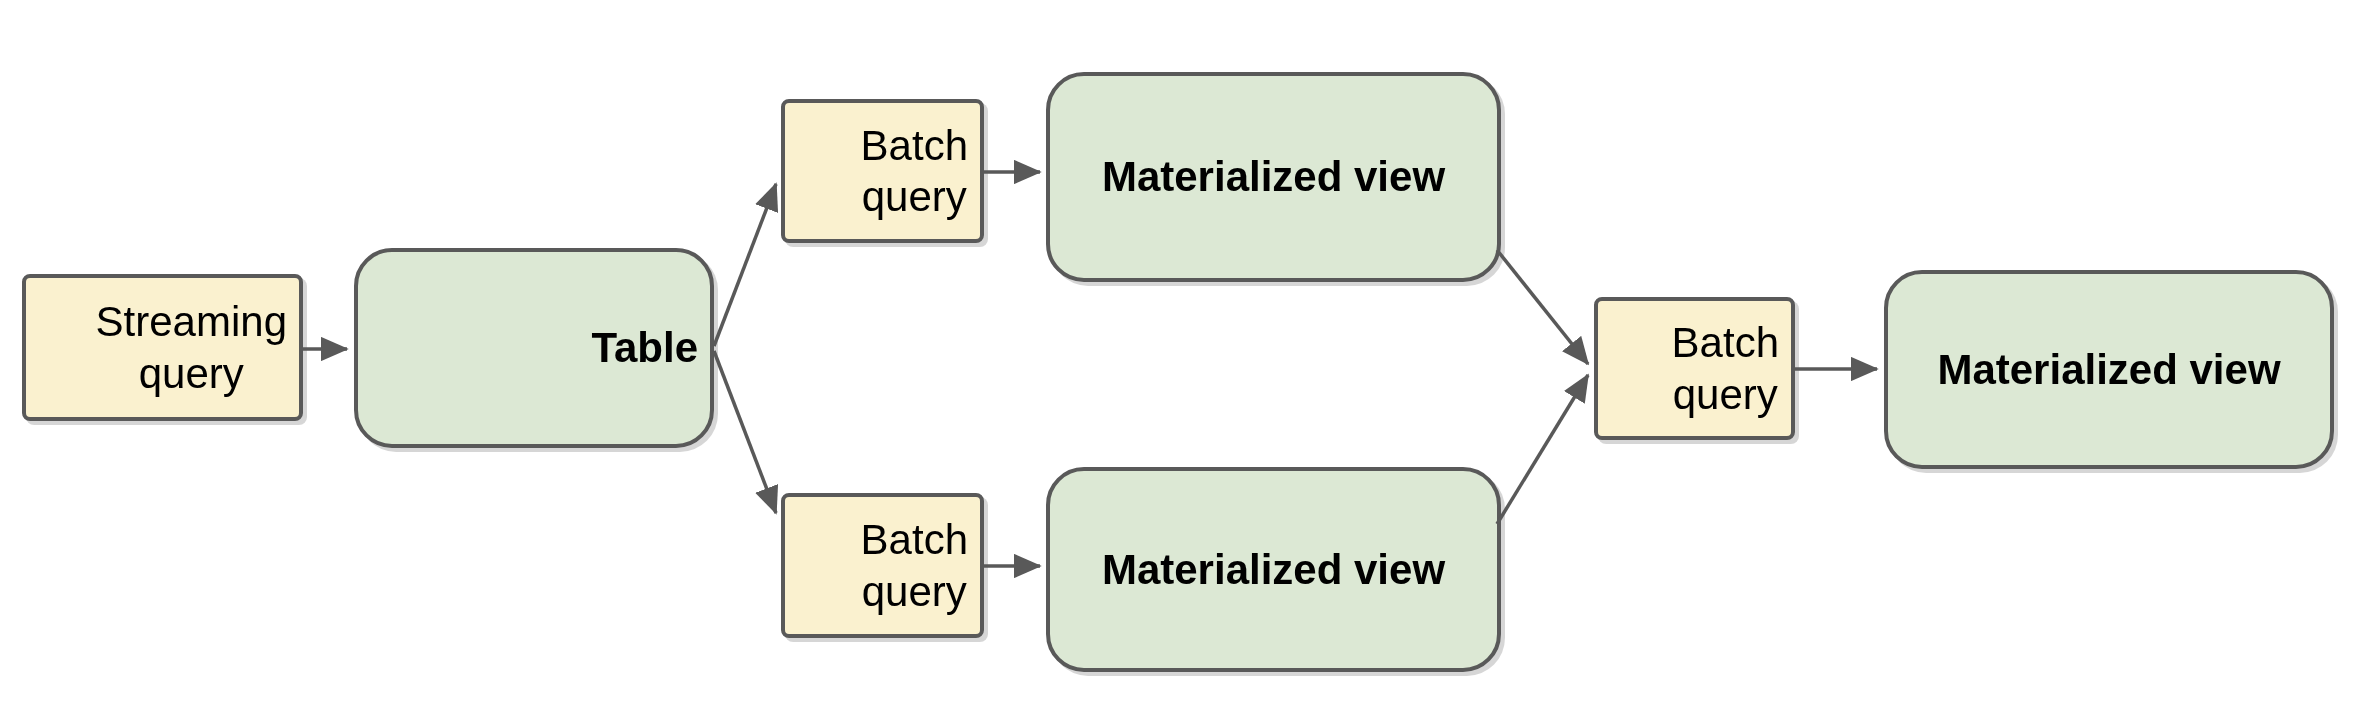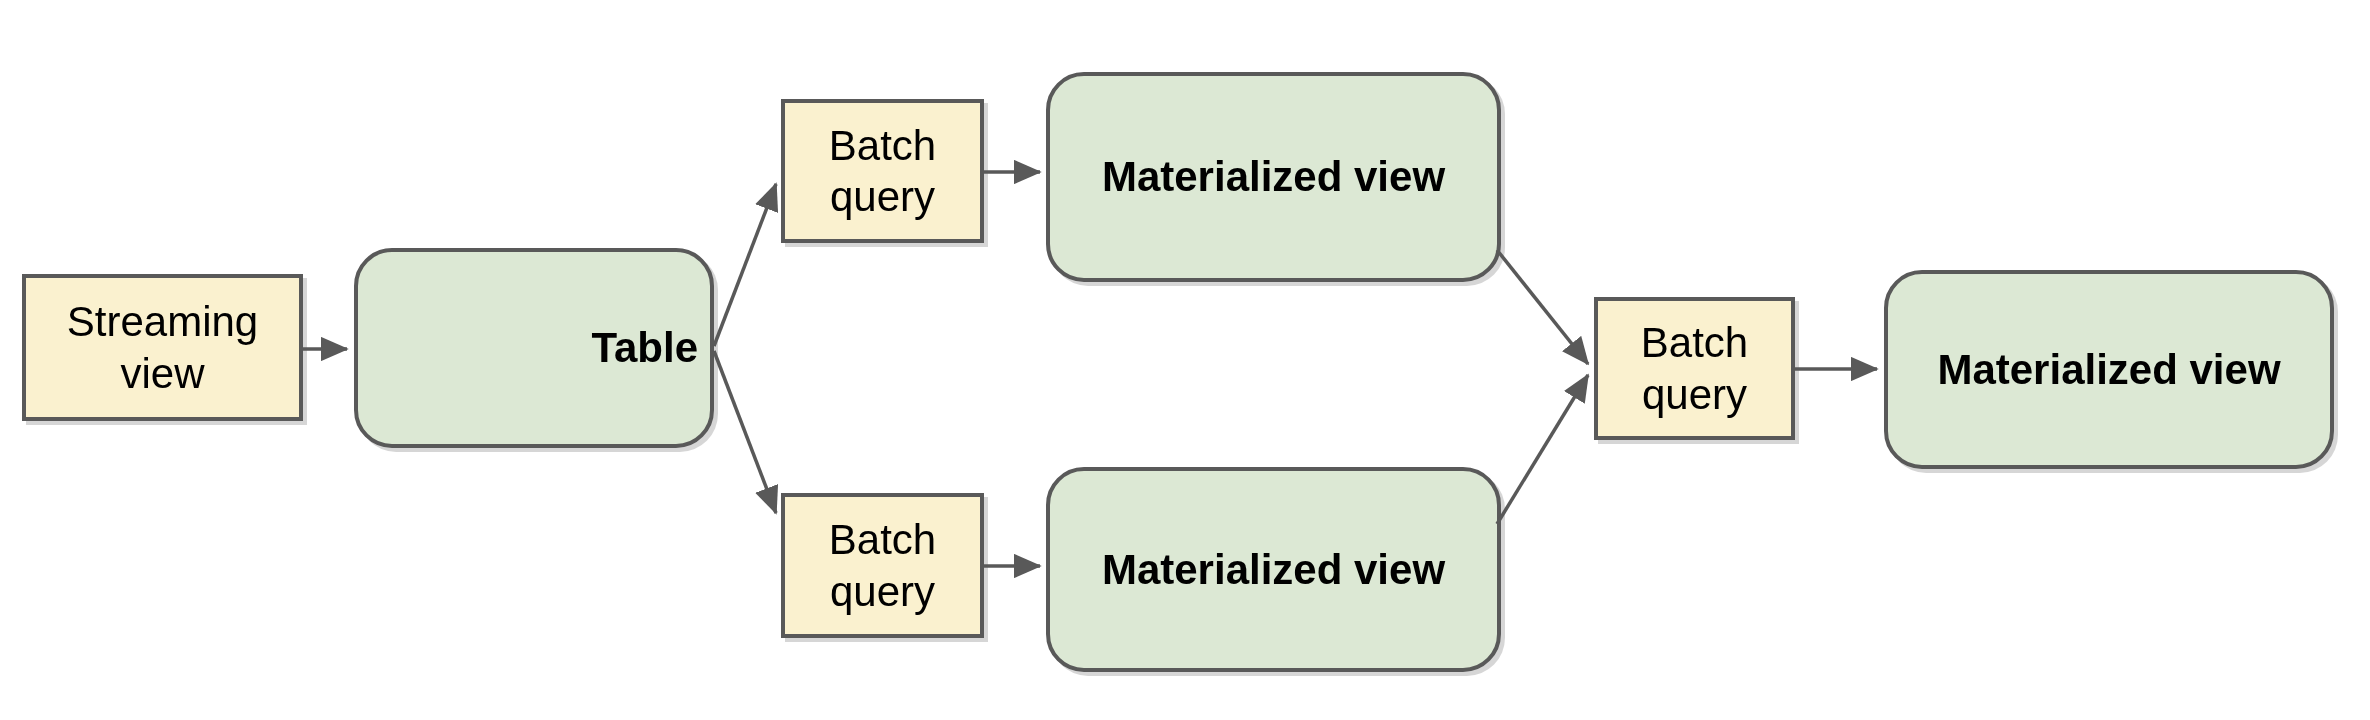--- a/index.html
+++ b/index.html
@@ -44,35 +44,36 @@
     font-size: 42px;
     line-height: 1.22;
     color: #000000;
     box-shadow: 4px 4px 0 rgba(0, 0, 0, 0.16);
   }
   .node .label {
     white-space: pre-line;
     padding: 0 12px;
   }
   .node.shape-rect {
-    border-radius: 0;
+    border-radius: 8px;
+    justify-content: flex-end;
   }
   .node.shape-rounded {
     border-radius: 38px;
     font-weight: bold;
   }
 </style>
 </head>
 <body>
 
 <div class="canvas" style="width: 2370px; height: 720px; background: rgb(255, 255, 255);">
   <div class="nodes-layer">
       <div class="node shape-rect" style="left: 22px; top: 274px; width: 281px; height: 147px; background: rgb(250, 241, 207); border-color: rgb(89, 89, 89); border-width: 4px; font-size: 42px; color: rgb(0, 0, 0);">
         <span class="label">Streaming
-view</span>
+query</span>
       </div>
       <div class="node shape-rounded" style="left: 354px; top: 248px; width: 360px; height: 200px; background: rgb(220, 232, 212); border-color: rgb(89, 89, 89); border-width: 4px; font-size: 42px; color: rgb(0, 0, 0); border-radius: 38px; justify-content: flex-end;">
         <span class="label">Table</span>
       </div>
       <div class="node shape-rect" style="left: 781px; top: 99px; width: 203px; height: 144px; background: rgb(250, 241, 207); border-color: rgb(89, 89, 89); border-width: 4px; font-size: 42px; color: rgb(0, 0, 0);">
         <span class="label">Batch
 query</span>
       </div>
       <div class="node shape-rounded" style="left: 1046px; top: 72px; width: 455px; height: 210px; background: rgb(220, 232, 212); border-color: rgb(89, 89, 89); border-width: 4px; font-size: 42px; color: rgb(0, 0, 0); border-radius: 38px;">
         <span class="label">Materialized view</span>

